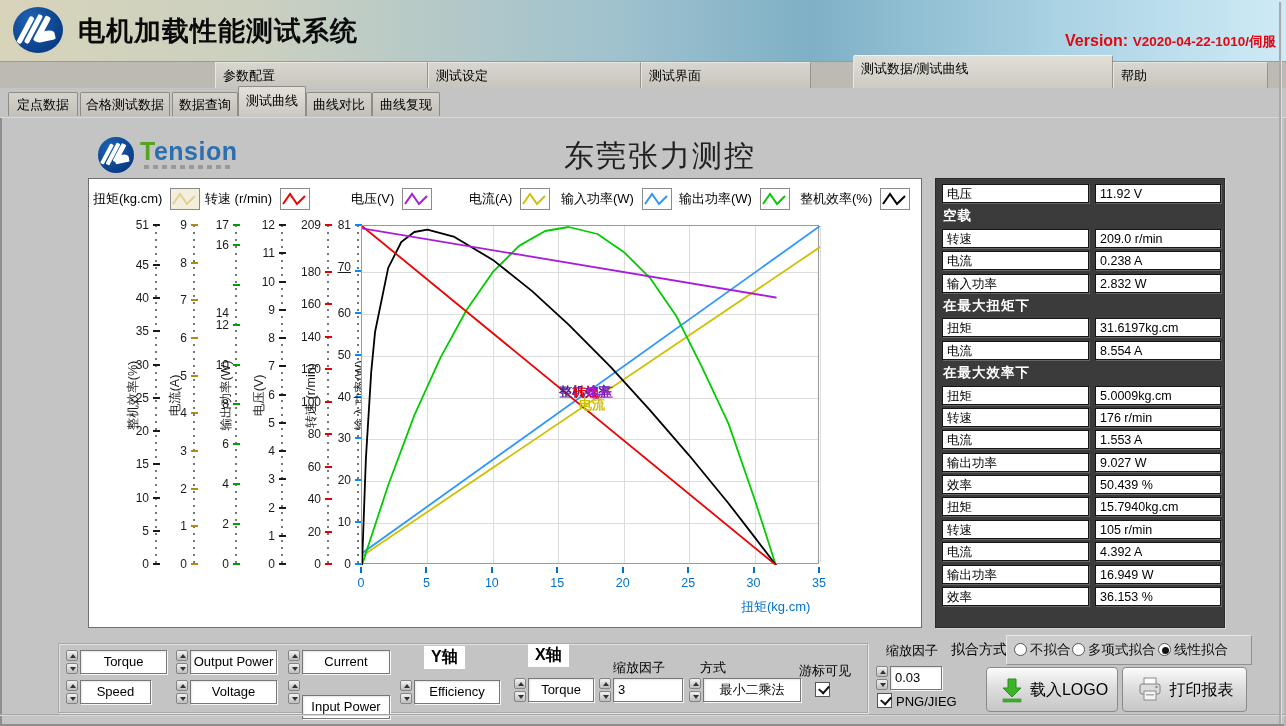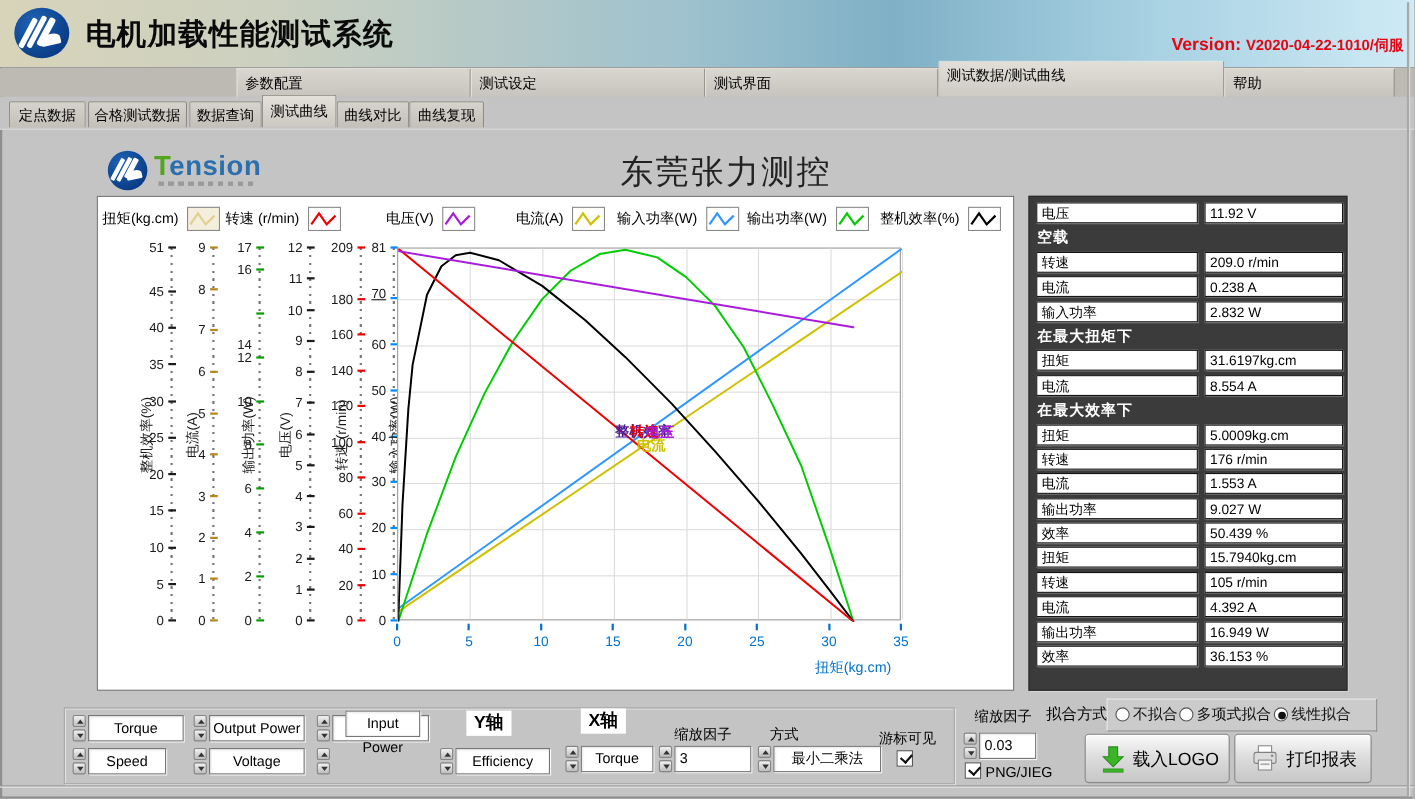--- a/index.html
+++ b/index.html
@@ -122,21 +122,21 @@
     <div class="hdr-title">电机加载性能测试系统</div>
     <div class="ver">
       <span class="vl">Version:</span>
       <span class="vv">V2020-04-22-1010/伺服</span>
     </div>
   </div>
 
   <div class="menubar" id="menuTabs">
       <div class="mtab" style="left: 215px; width: 213px;">参数配置</div>
       <div class="mtab" style="left: 428px; width: 213px;">测试设定</div>
-      <div class="mtab" style="left: 641px; width: 212px;">测试界面</div>
+      <div class="mtab" style="left: 641px; width: 170px;">测试界面</div>
       <div class="mtab active" style="left: 853px; width: 260px;">测试数据/测试曲线</div>
       <div class="mtab" style="left: 1113px; width: 155px;">帮助</div>
     </div>
 
   <div class="subbar" id="subTabs">
       <div class="stab" style="left: 8px; width: 70px;">定点数据</div>
       <div class="stab" style="left: 80px; width: 90px;">合格测试数据</div>
       <div class="stab" style="left: 172px; width: 66px;">数据查询</div>
       <div class="stab active" style="left: 238px; width: 68px;">测试曲线</div>
       <div class="stab" style="left: 306px; width: 66px;">曲线对比</div>
@@ -467,21 +467,21 @@
       <div class="combo" style="left: 80px; top: 680px; width: 71px;">Speed</div>
       <div class="spin" style="left: 176px; top: 680px;">
         <div class="u"></div>
         <div class="d"></div>
       </div>
       <div class="combo" style="left: 190px; top: 680px; width: 87px;">Voltage</div>
       <div class="spin" style="left: 288px; top: 680px;">
         <div class="u"></div>
         <div class="d"></div>
       </div>
-      <div class="combo" style="left: 302px; top: 646px; width: 68px; margin-left: 12px;">Input Power</div>
+      <div class="combo" style="left: 302px; top: 695px; width: 88px;">Input Power</div>
       <div class="spin" style="left: 400px; top: 680px;">
         <div class="u"></div>
         <div class="d"></div>
       </div>
       <div class="combo" style="left: 414px; top: 680px; width: 86px;">Efficiency</div>
       <div class="spin" style="left: 514px; top: 678px;">
         <div class="u"></div>
         <div class="d"></div>
       </div>
       <div class="combo" style="left: 528px; top: 678px; width: 66px;">Torque</div>

